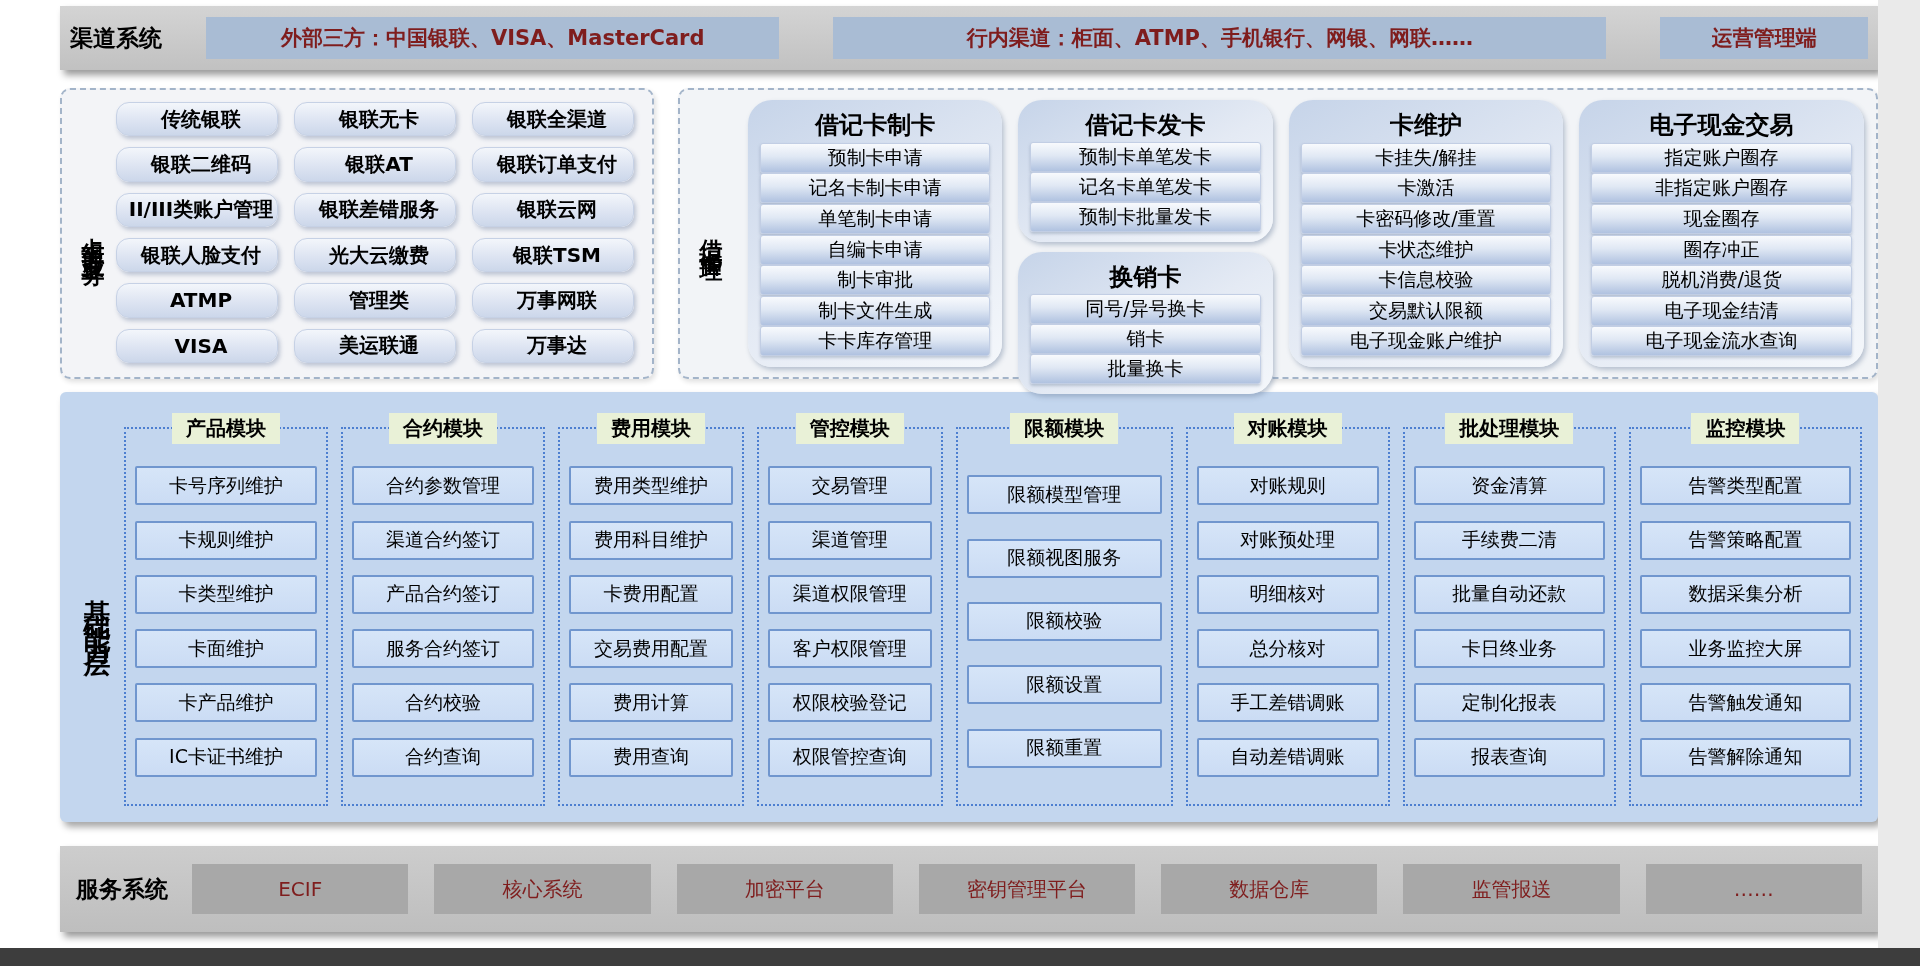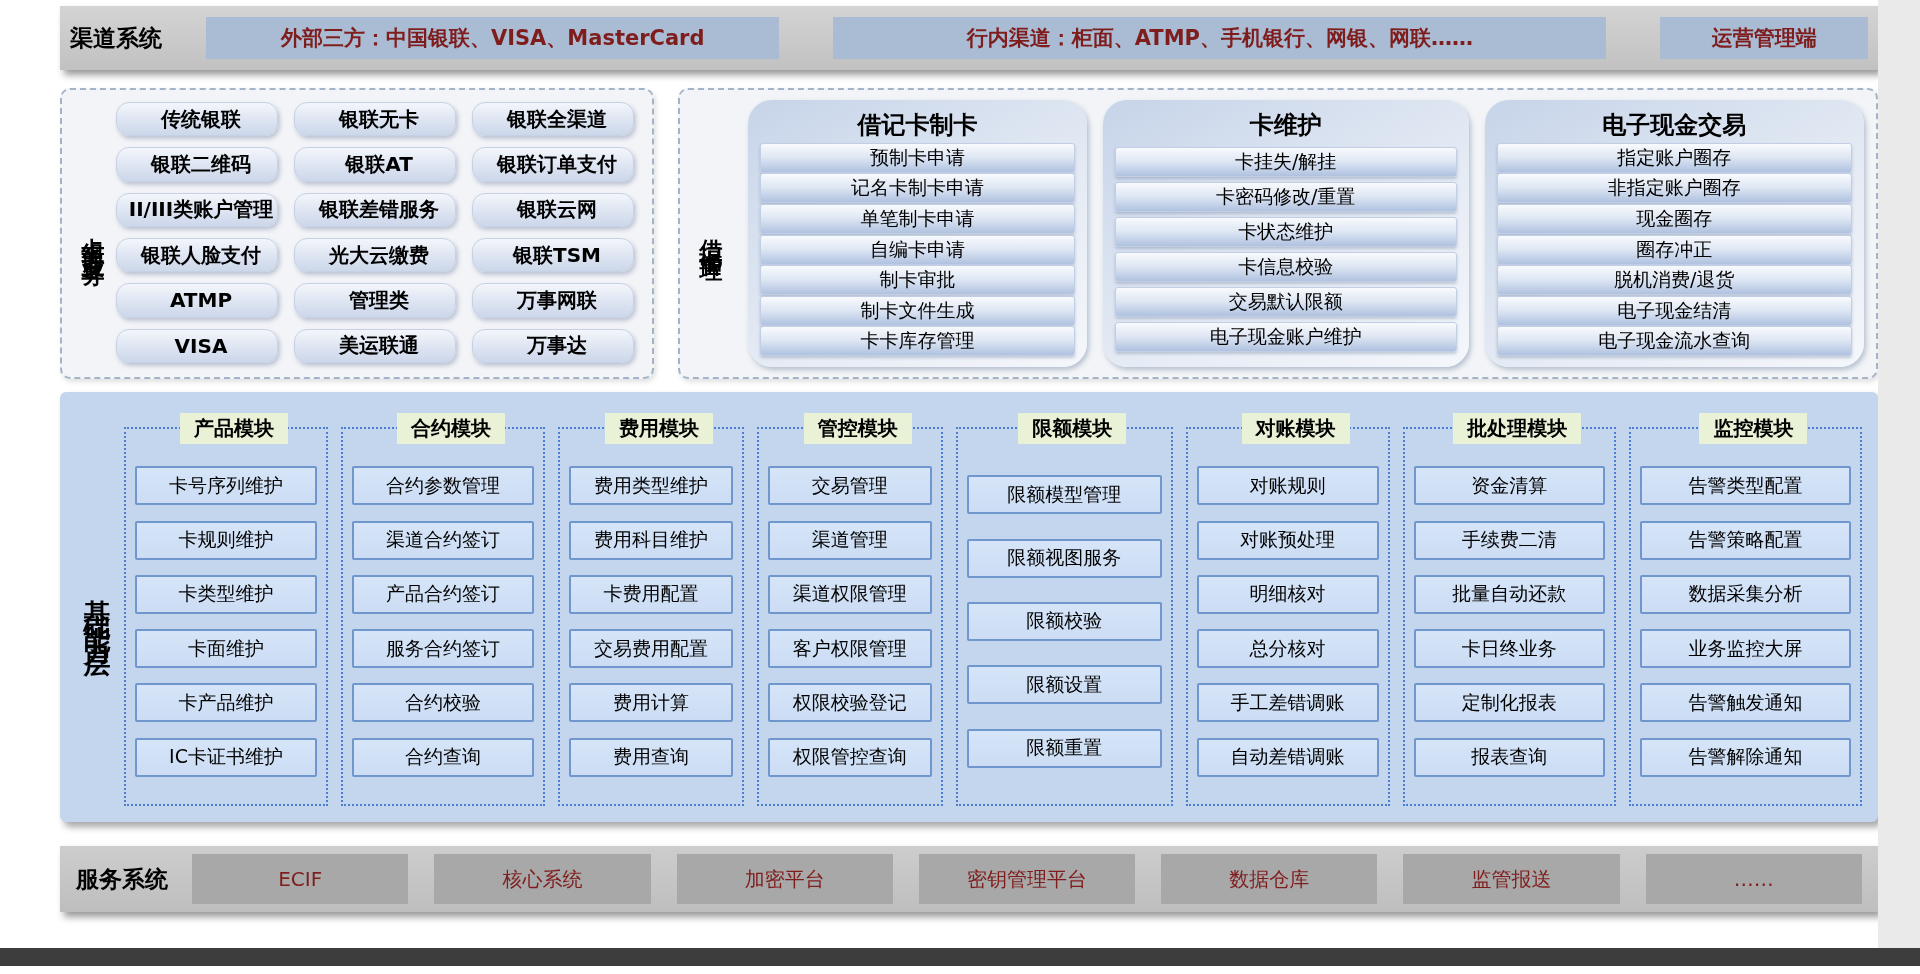--- a/index.html
+++ b/index.html
@@ -96,33 +96,33 @@
   .module:nth-of-type(2){flex:1.0}
   .module:nth-of-type(3){flex:0.9}
   .module:nth-of-type(4){flex:0.9}
   .module:nth-of-type(5){flex:1.07}
   .module:nth-of-type(6){flex:1.0}
   .module:nth-of-type(7){flex:1.05}
   .module:nth-of-type(8){flex:1.16}
   .module-header{
     position:absolute;top:-16px;left:50%;transform:translateX(-50%);
     background:#e9f1d7;padding:2px 14px;white-space:nowrap;
-    font-size:20px;font-weight:bold;margin-left:8px;
+    font-size:20px;font-weight:bold;
   }
   .module-items{flex:1;display:flex;flex-direction:column;justify-content:space-evenly}
   .mitem{
     height:35px;background:linear-gradient(180deg,#d6e5f8,#cbdcf4);
     border:2px solid #7096ce;border-radius:2px;
     display:flex;align-items:center;justify-content:center;
     font-size:19px;
   }
 
   
   .service-bar{
-    height:66px;background:linear-gradient(180deg,#cdcdcd,#bebebe);
+    height:86px;background:linear-gradient(180deg,#cdcdcd,#bebebe);
     box-shadow:4px 5px 7px rgba(0,0,0,.40);
     display:flex;align-items:center;padding:0 16px;gap:24px;
   }
   .service-items{flex:1;display:flex;gap:26px;height:50px}
   .service-items > div{
     flex:1;background:#a8a8a8;display:flex;align-items:center;justify-content:center;
     font-size:20px;color:#7f1d1d;
   }
 </style>
 </head>
@@ -179,27 +179,48 @@
               <div class="pill">记名卡制卡申请</div>
               <div class="pill">单笔制卡申请</div>
               <div class="pill">自编卡申请</div>
               <div class="pill">制卡审批</div>
               <div class="pill">制卡文件生成</div>
               <div class="pill">卡卡库存管理</div>
             </div>
         </div>
       </div>
 
+      <div class="dcol">
+        <div class="dpanel">
+          <div class="dpanel-title">借记卡发卡</div>
+          <div class="dpanel-items">
+
+          <div class="pill">预制卡单笔发卡</div>
+              <div class="pill">记名卡单笔发卡</div>
+              <div class="pill">预制卡批量发卡</div>
+            </div>
+        </div>
+        <div class="dpanel">
+          <div class="dpanel-title">换销卡</div>
+          <div class="dpanel-items">
+
+          <div class="pill">同号/异号换卡</div>
+              <div class="pill">销卡</div>
+              <div class="pill">批量换卡</div>
+            </div>
+        </div>
+      </div>
 
       <div class="dcol dcol-3">
         <div class="dpanel">
           <div class="dpanel-title">卡维护</div>
           <div class="dpanel-items">
 
           <div class="pill">卡挂失/解挂</div>
+              <div class="pill">卡激活</div>
               <div class="pill">卡密码修改/重置</div>
               <div class="pill">卡状态维护</div>
               <div class="pill">卡信息校验</div>
               <div class="pill">交易默认限额</div>
               <div class="pill">电子现金账户维护</div>
             </div>
         </div>
       </div>
 
       <div class="dcol dcol-4">

